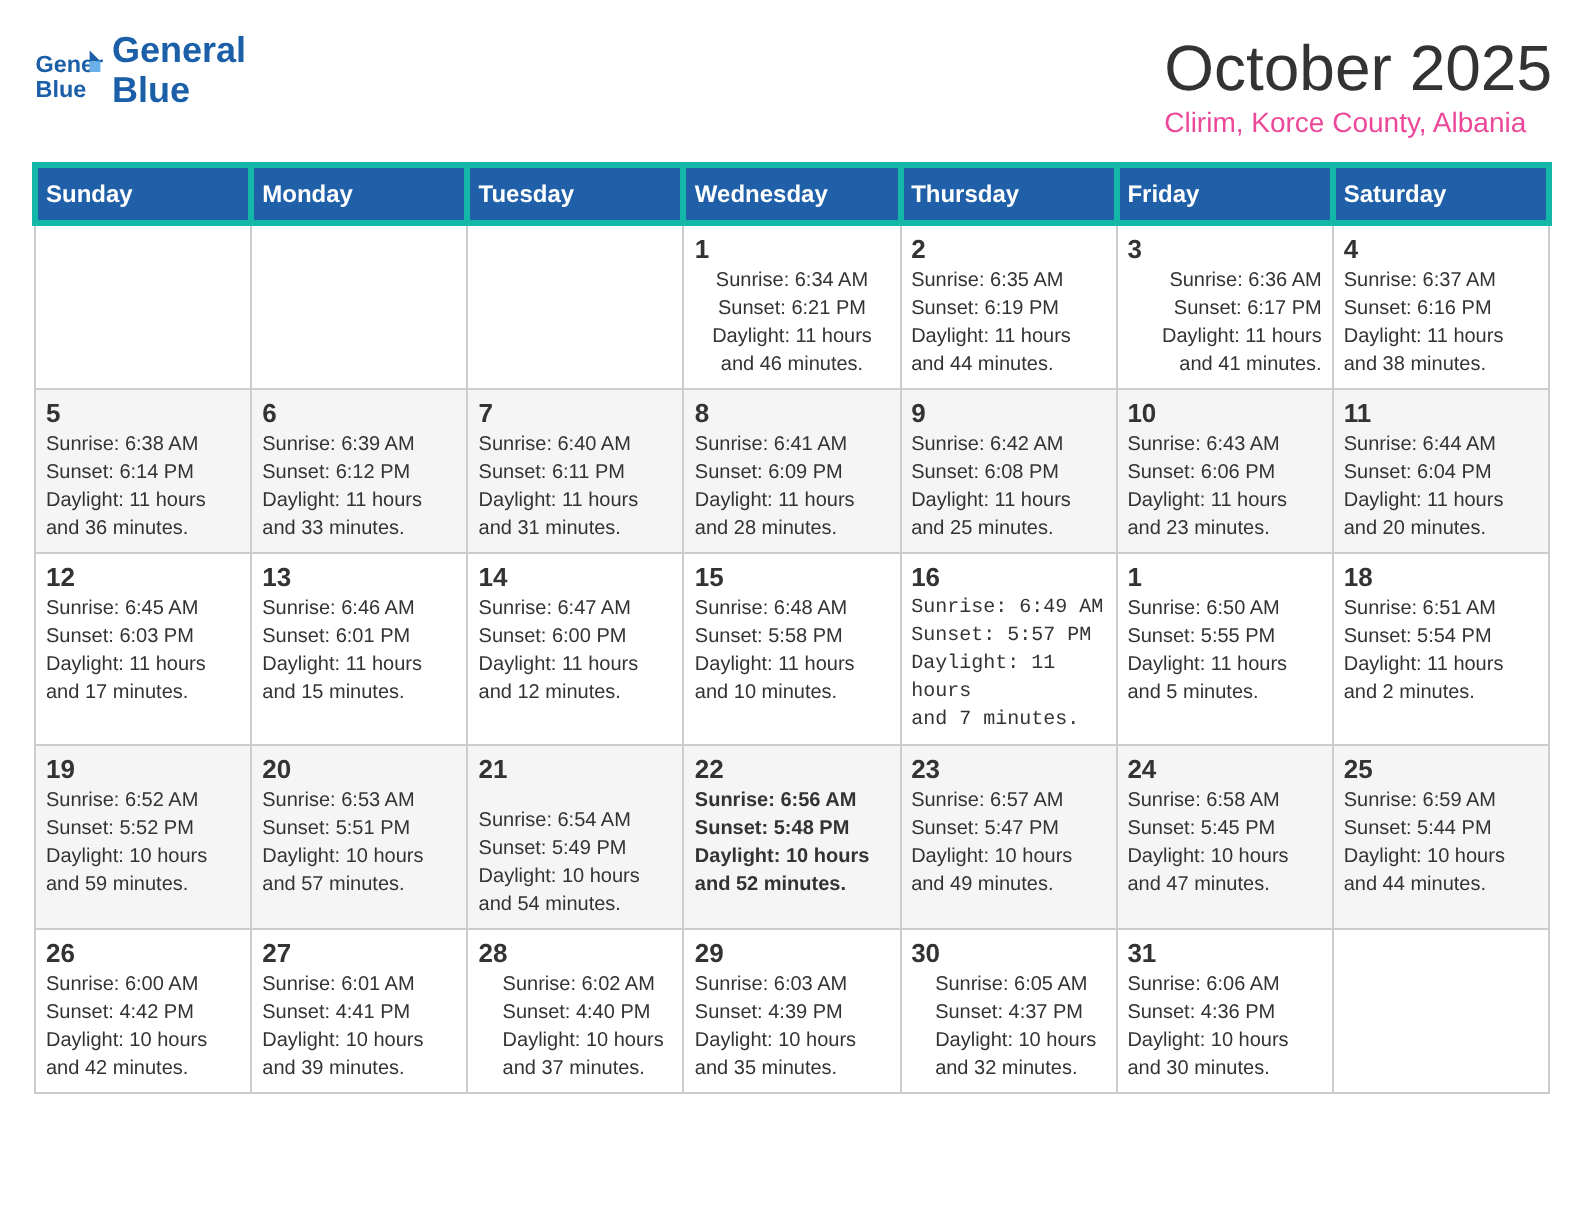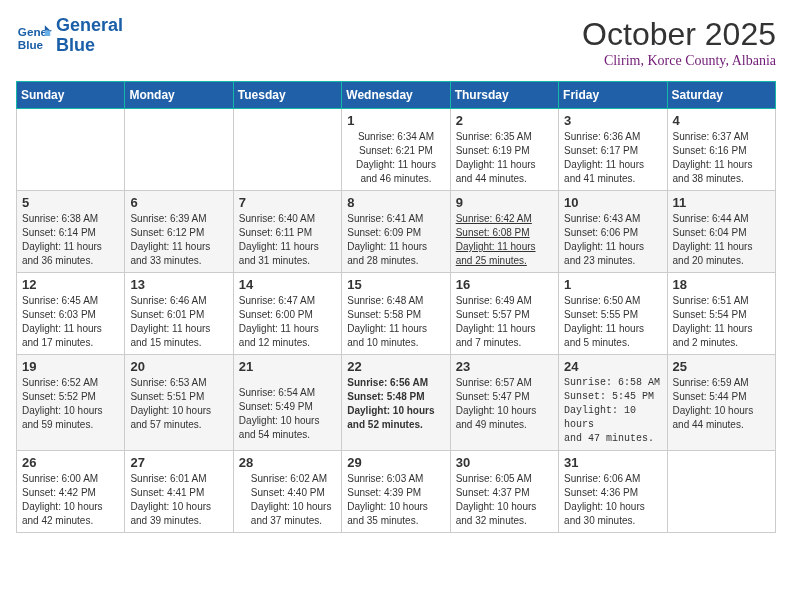--- a/index.html
+++ b/index.html
@@ -25,44 +25,43 @@
       font-size: 18px;
       font-weight: bold;
       line-height: 1.1;
       color: #333;
     }
     .logo-text span { color: #1a5fa8; }
     .logo-icon {
       width: 36px;
       height: 36px;
     }
-    .title-block { text-align: right; }
+    .title-block { }
     .month-title {
       font-size: 32px;
       font-weight: normal;
       color: #333;
     }
     .subtitle {
       font-size: 14px;
-      color: #701a75;
-      font-family: Liberation Serif, serif;
+      color: #ec4899;
     }
     table {
       width: 100%;
       border-collapse: collapse;
       table-layout: fixed;
     }
     thead tr th {
       background: #2060a8;
       color: #fff;
       font-size: 12px;
       font-weight: bold;
       padding: 6px 4px;
       text-align: left;
-      border: 1px solid #14b8a6;
+      border: 3px solid #14b8a6;
     }
     tbody tr td {
       border: 1px solid #ccc;
       vertical-align: top;
       padding: 4px 5px;
       font-size: 10.5px;
       color: #333;
       height: 80px;
       background: #fff;
     }
@@ -131,21 +130,21 @@
         </td>
         <td>
           <div class="day-number">2</div>
           <div class="day-info" style="white-space: pre-line;">Sunrise: 6:35 AM
 Sunset: 6:19 PM
 Daylight: 11 hours
 and 44 minutes.</div>
         </td>
         <td>
           <div class="day-number">3</div>
-          <div class="day-info" style="white-space: pre-line;">Sunrise: 6:36 AM
+          <div class="day-info" style="white-space: pre-line; text-align: right;">Sunrise: 6:36 AM
 Sunset: 6:17 PM
 Daylight: 11 hours
 and 41 minutes.</div>
         </td>
         <td>
           <div class="day-number">4</div>
           <div class="day-info" style="white-space: pre-line;">Sunrise: 6:37 AM
 Sunset: 6:16 PM
 Daylight: 11 hours
 and 38 minutes.</div>
@@ -175,21 +174,21 @@
         </td>
         <td>
           <div class="day-number">8</div>
           <div class="day-info" style="white-space: pre-line;">Sunrise: 6:41 AM
 Sunset: 6:09 PM
 Daylight: 11 hours
 and 28 minutes.</div>
         </td>
         <td>
           <div class="day-number">9</div>
-          <div class="day-info" style="white-space: pre-line; text-decoration: underline;">Sunrise: 6:42 AM
+          <div class="day-info" style="white-space: pre-line;">Sunrise: 6:42 AM
 Sunset: 6:08 PM
 Daylight: 11 hours
 and 25 minutes.</div>
         </td>
         <td>
           <div class="day-number">10</div>
           <div class="day-info" style="white-space: pre-line;">Sunrise: 6:43 AM
 Sunset: 6:06 PM
 Daylight: 11 hours
 and 23 minutes.</div>
@@ -226,21 +225,21 @@
         </td>
         <td>
           <div class="day-number">15</div>
           <div class="day-info" style="white-space: pre-line;">Sunrise: 6:48 AM
 Sunset: 5:58 PM
 Daylight: 11 hours
 and 10 minutes.</div>
         </td>
         <td>
           <div class="day-number">16</div>
-          <div class="day-info" style="white-space: pre-line;">Sunrise: 6:49 AM
+          <div class="day-info" style="white-space: pre-line; font-family: Liberation Mono, monospace;">Sunrise: 6:49 AM
 Sunset: 5:57 PM
 Daylight: 11 hours
 and 7 minutes.</div>
         </td>
         <td>
           <div class="day-number">1</div>
           <div class="day-info" style="white-space: pre-line;">Sunrise: 6:50 AM
 Sunset: 5:55 PM
 Daylight: 11 hours
 and 5 minutes.</div>
@@ -284,21 +283,21 @@
         </td>
         <td>
           <div class="day-number">23</div>
           <div class="day-info" style="white-space: pre-line;">Sunrise: 6:57 AM
 Sunset: 5:47 PM
 Daylight: 10 hours
 and 49 minutes.</div>
         </td>
         <td>
           <div class="day-number">24</div>
-          <div class="day-info" style="white-space: pre-line; font-family: Liberation Mono, monospace;">Sunrise: 6:58 AM
+          <div class="day-info" style="white-space: pre-line;">Sunrise: 6:58 AM
 Sunset: 5:45 PM
 Daylight: 10 hours
 and 47 minutes.</div>
         </td>
         <td>
           <div class="day-number">25</div>
           <div class="day-info" style="white-space: pre-line;">Sunrise: 6:59 AM
 Sunset: 5:44 PM
 Daylight: 10 hours
 and 44 minutes.</div>
@@ -328,21 +327,21 @@
         </td>
         <td>
           <div class="day-number">29</div>
           <div class="day-info" style="white-space: pre-line;">Sunrise: 6:03 AM
 Sunset: 4:39 PM
 Daylight: 10 hours
 and 35 minutes.</div>
         </td>
         <td>
           <div class="day-number">30</div>
-          <div class="day-info" style="white-space: pre-line;">Sunrise: 6:05 AM
+          <div class="day-info" style="white-space: pre-line; margin-left: 12px;">Sunrise: 6:05 AM
 Sunset: 4:37 PM
 Daylight: 10 hours
 and 32 minutes.</div>
         </td>
         <td>
           <div class="day-number">31</div>
           <div class="day-info" style="white-space: pre-line;">Sunrise: 6:06 AM
 Sunset: 4:36 PM
 Daylight: 10 hours
 and 30 minutes.</div>

